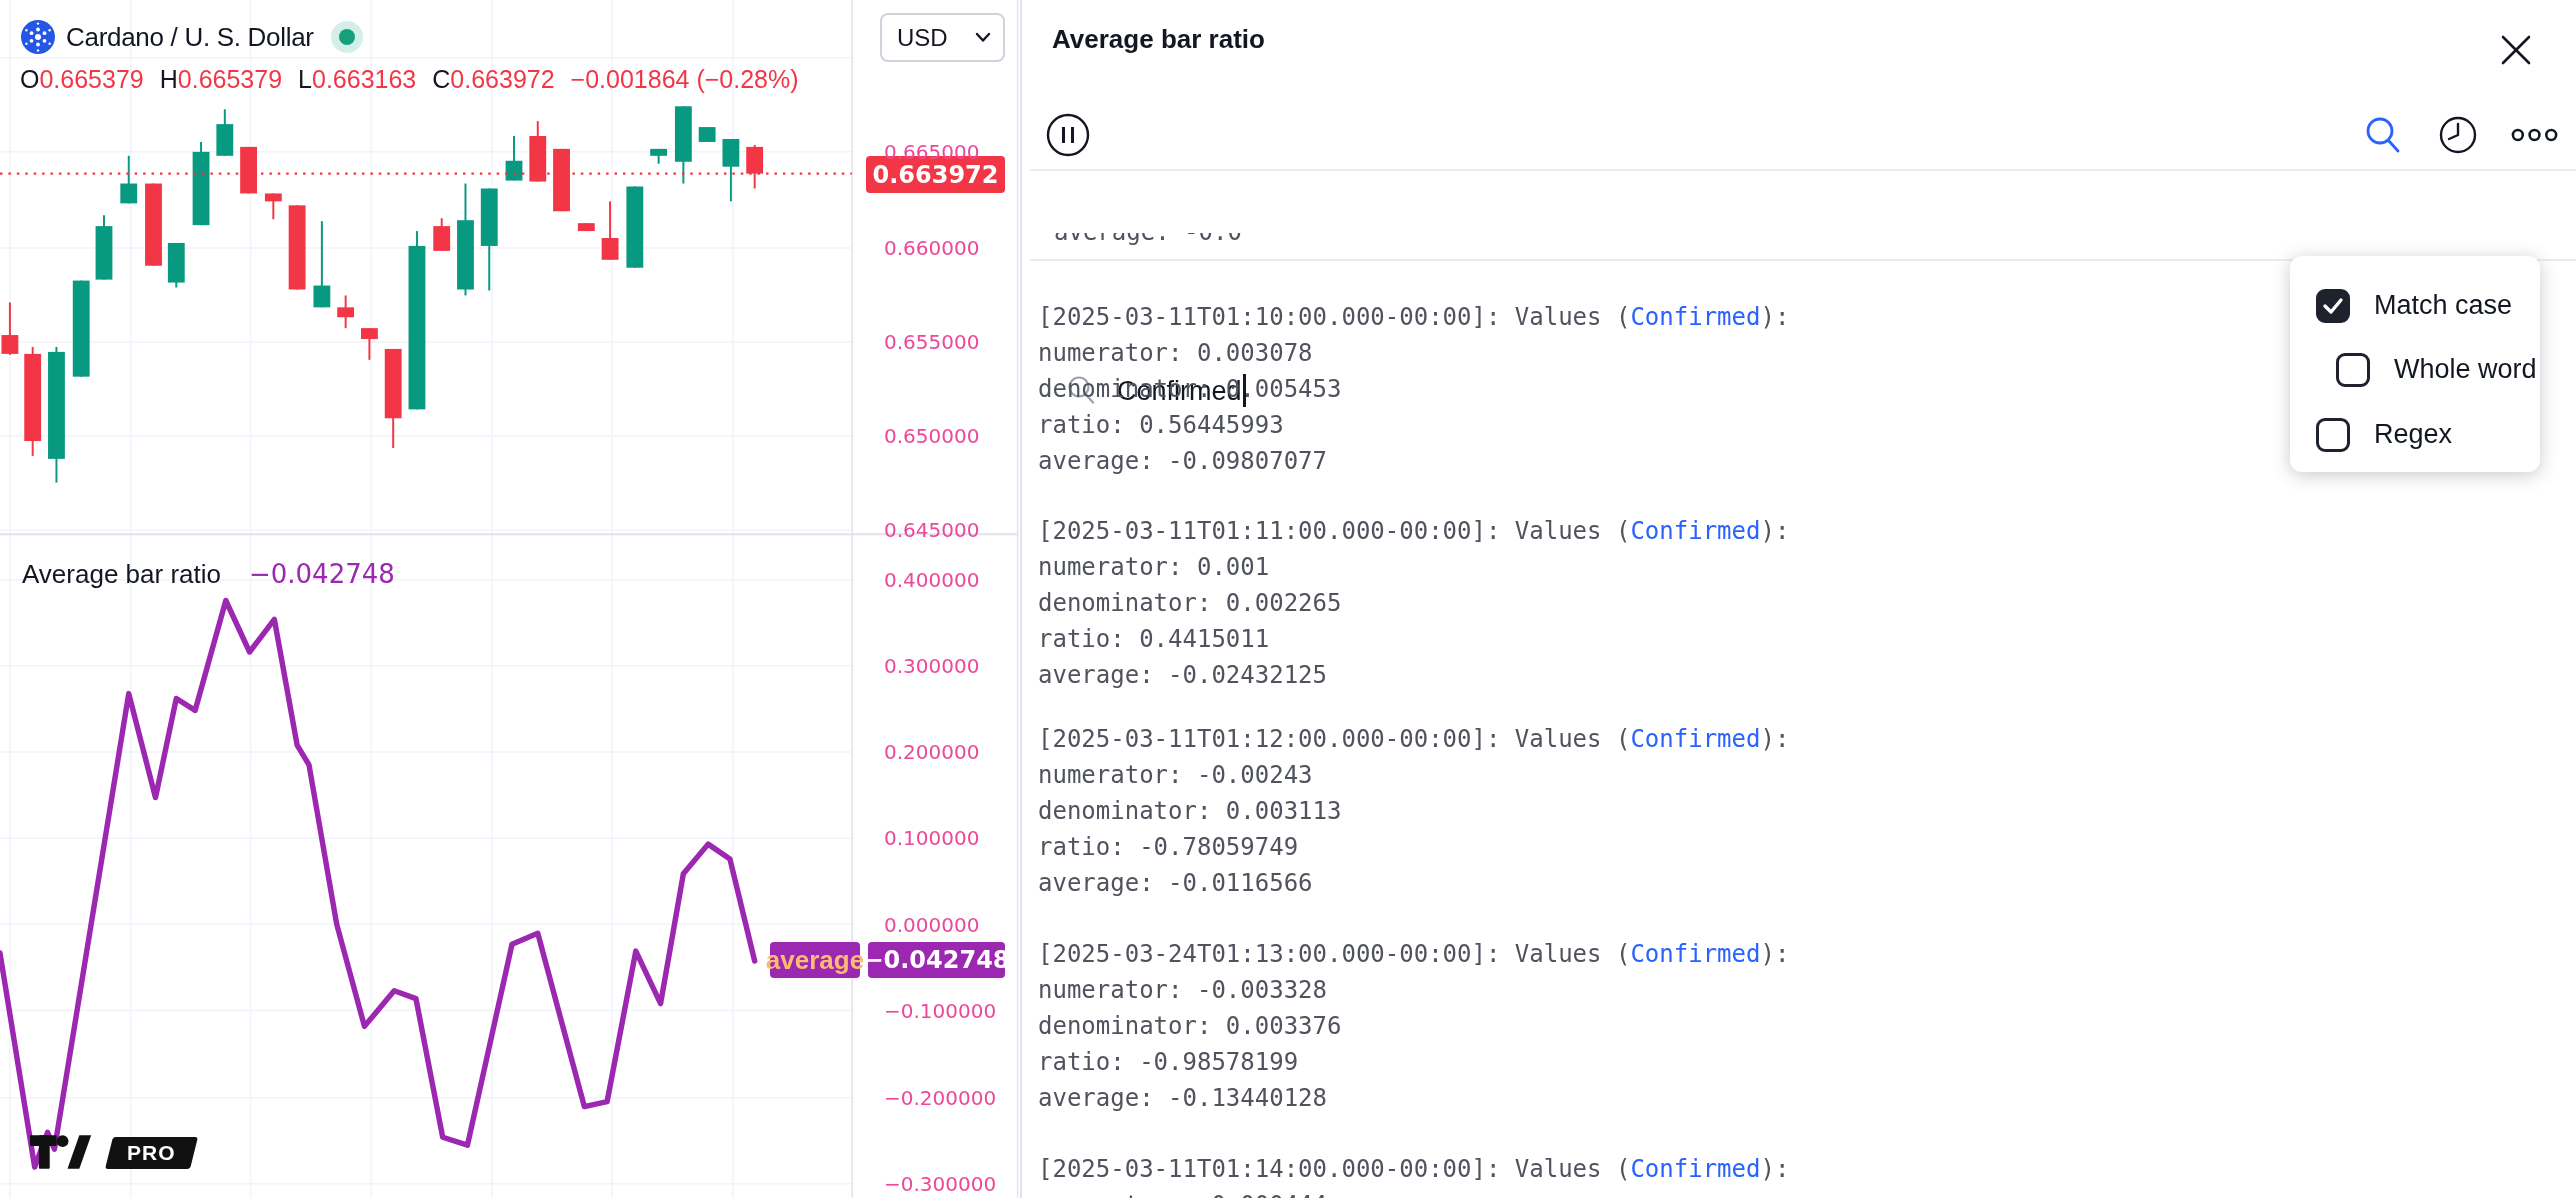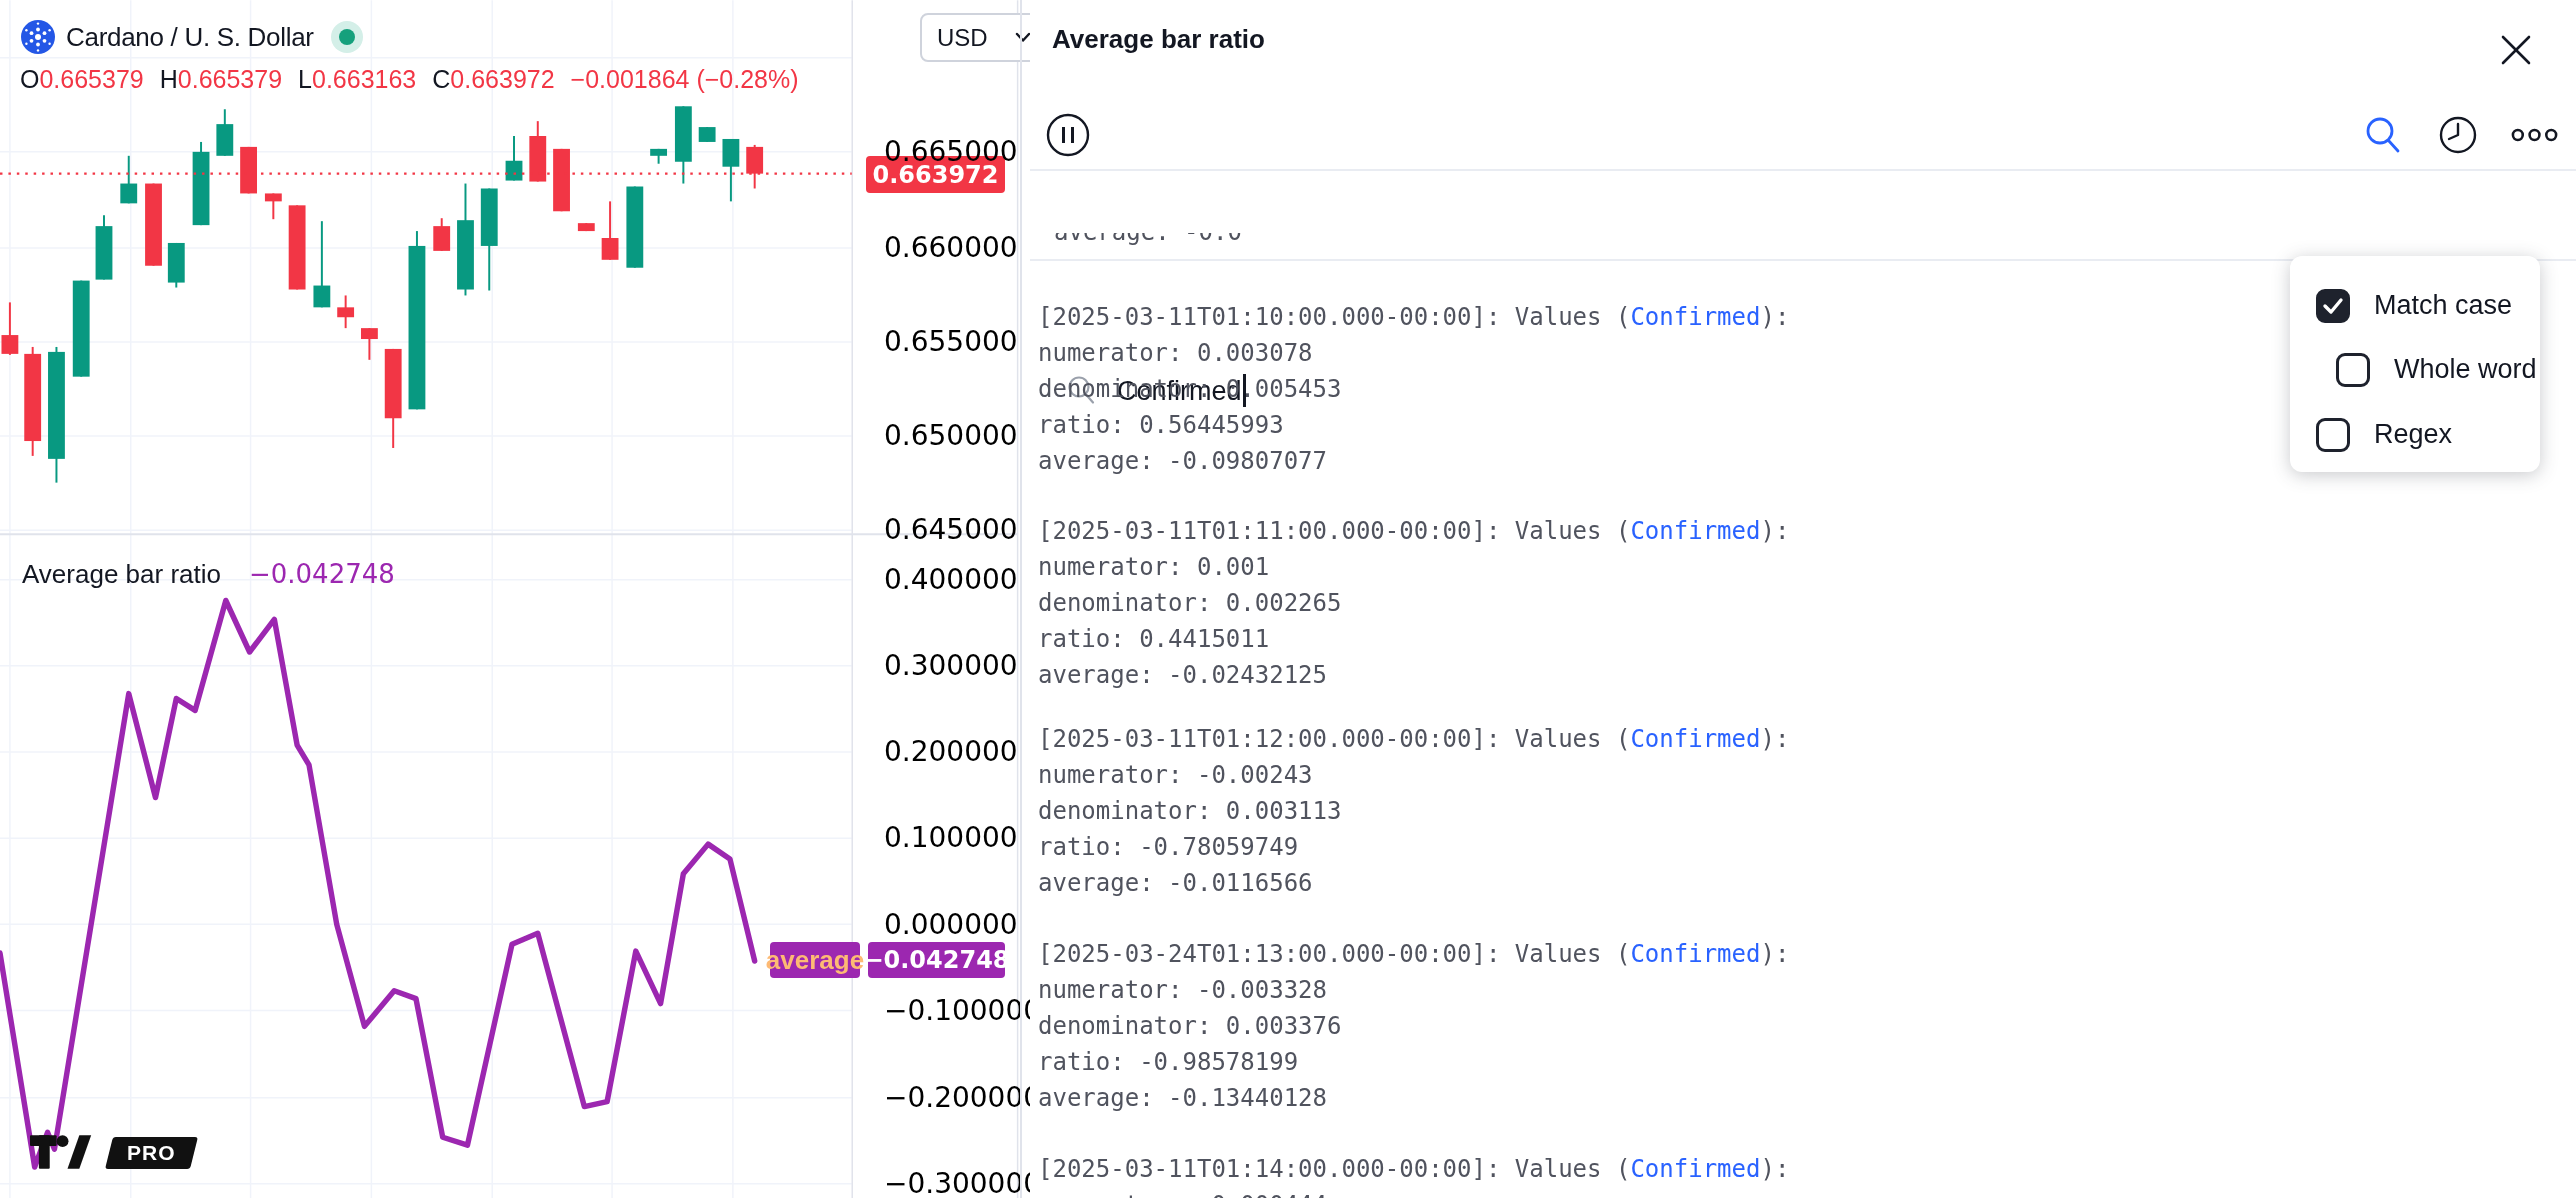--- a/index.html
+++ b/index.html
@@ -3,31 +3,31 @@
 <meta charset="utf-8">
 <style>
   html,body{margin:0;padding:0;background:#fff;}
   #app{position:relative;width:2576px;height:1199px;background:#ffffff;overflow:hidden;
        font-family:"Liberation Sans",sans-serif;color:#131722;}
   svg{display:block;}
   
   #chart-area{position:absolute;left:0;top:0;width:1030px;height:1199px;}
   #chart-svg{position:absolute;left:0;top:0;}
   .axis-label{position:absolute;left:884px;height:30px;line-height:30px;
-      font-family:"DejaVu Sans",sans-serif;font-size:28px;color:#000000;white-space:nowrap;}
+      font-family:"DejaVu Sans",sans-serif;font-size:20px;color:#ec4899;white-space:nowrap;}
   #symbol-row{position:absolute;left:20px;top:16px;height:42px;display:flex;align-items:center;}
   #symbol-title{font-size:26px;font-weight:400;margin-left:10px;letter-spacing:-0.3px;}
   #status-dot{margin-left:16px;}
   #ohlc-row{position:absolute;left:20px;top:65px;font-size:25px;white-space:nowrap;
       font-family:Liberation Sans, sans-serif;}
   #ohlc-row .lt{color:#131722;}
   #ohlc-row .vl{color:#f23645;margin-right:16px;}
   #usd-btn{position:absolute;left:880px;top:13px;width:125px;height:49px;border:2px solid #cfd3dc;
       border-radius:8px;background:#fff;display:flex;align-items:center;justify-content:space-between;
-      padding:0 12px 0 15px;box-sizing:border-box;font-size:24px;color:#131722;cursor:pointer;margin-left:40px;}
+      padding:0 12px 0 15px;box-sizing:border-box;font-size:24px;color:#131722;cursor:pointer;}
   #last-price-tag{position:absolute;left:866px;top:156px;width:139px;height:37px;background:#f23645;
       border-radius:4px;color:#fff;font-family:"DejaVu Sans",sans-serif;font-size:24px;font-weight:700;
       display:flex;align-items:center;justify-content:center;}
   #ind-label-row{position:absolute;left:22px;top:559px;font-size:26px;white-space:nowrap;}
   #ind-value{color:#9c27b0;margin-left:28px;font-family:"DejaVu Sans",sans-serif;}
   #avg-tag{position:absolute;left:770px;top:942px;width:90px;height:36px;background:#9c27b0;border-radius:4px;
       color:#fdba74;font-size:26px;font-weight:700;display:flex;align-items:center;justify-content:center;}
   #avg-value-tag{position:absolute;left:868px;top:942px;width:137px;height:36px;background:#9c27b0;border-radius:4px;
       color:#fff;font-family:"DejaVu Sans",sans-serif;font-size:24px;font-weight:700;
       display:flex;align-items:center;justify-content:center;}

